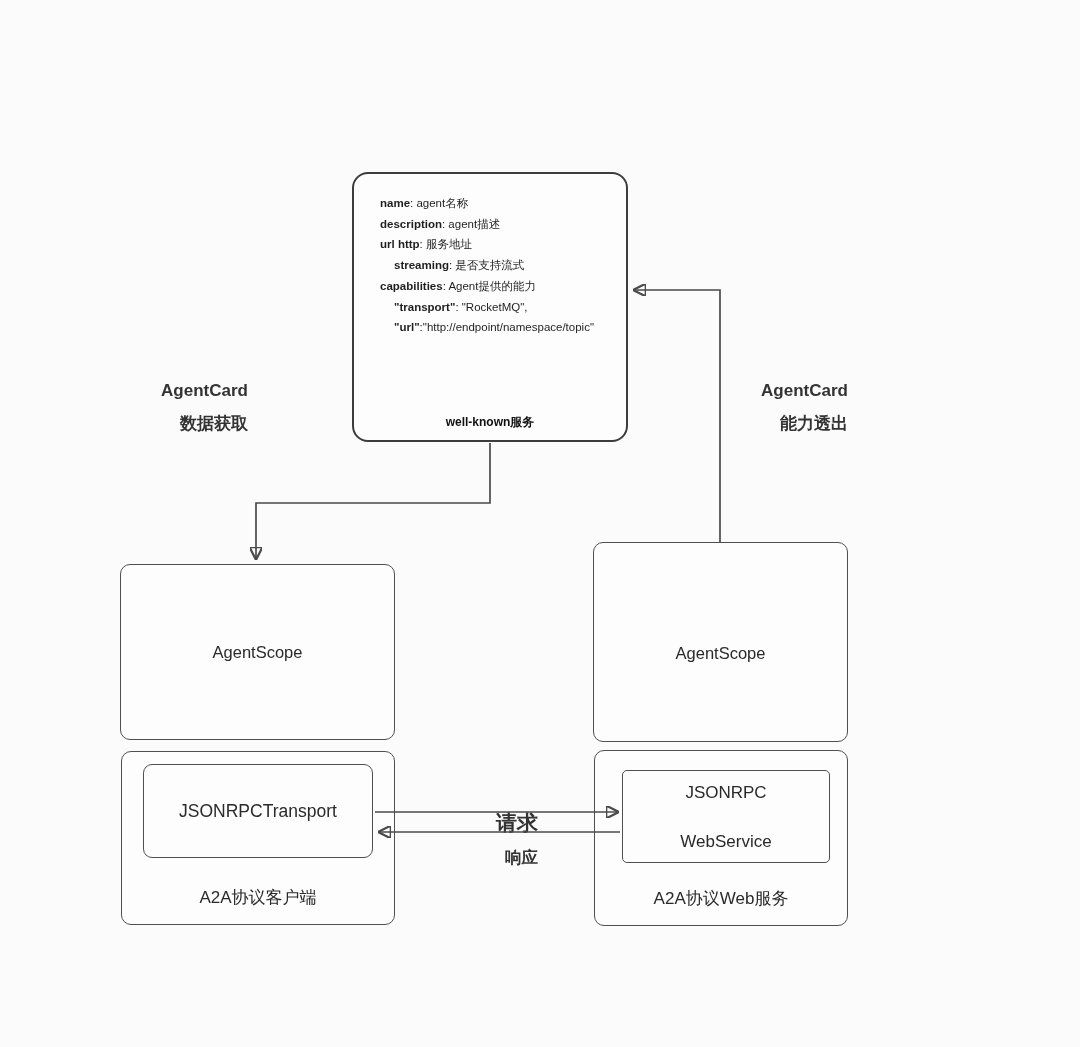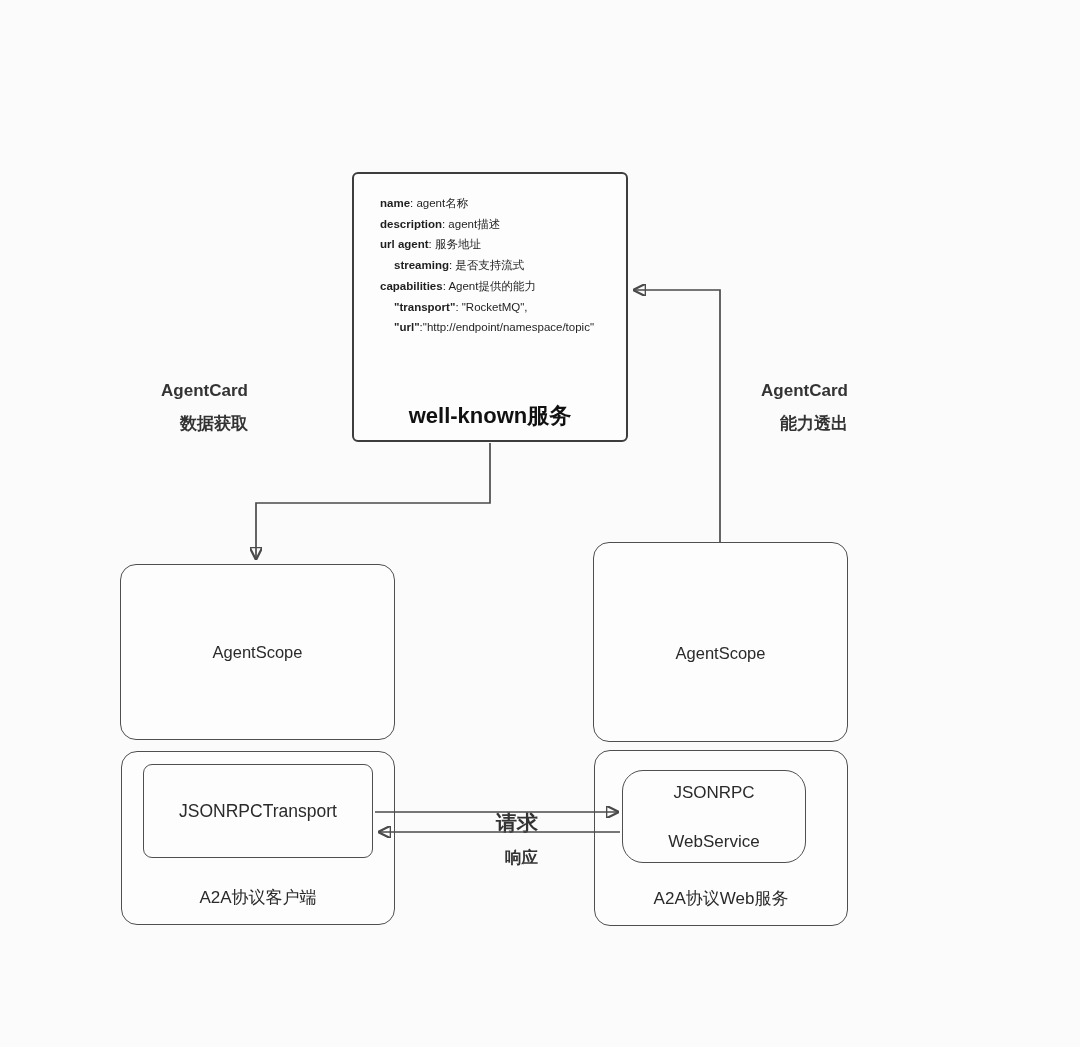--- a/index.html
+++ b/index.html
@@ -13,45 +13,45 @@
     background: #fbfbfb;
     overflow: hidden;
     color: #222;
   }
 
   
   .box {
     position: absolute;
     background: #fdfdfd;
     border: 1.5px solid #4f4f4f;
-    border-radius: 16px;
+    border-radius: 10px;
   }
 
   .wellknown {
     left: 352px; top: 172px;
     width: 276px; height: 270px;
     border: 2px solid #3d3d3d;
-    border-radius: 6px;
+    border-radius: 16px;
   }
   .wk-fields {
     padding: 19px 12px 0 26px;
     font-size: 11.5px;
     line-height: 20.7px;
     color: #1f1f1f;
     white-space: nowrap;
   }
   .fline .fkey { font-weight: bold; }
   .fline.ind1 { padding-left: 14px; }
   .wk-title {
     position: absolute;
     left: 0; bottom: 9px;
     width: 100%;
     text-align: center;
     font-weight: bold;
-    font-size: 22px;
+    font-size: 12px;
     color: #111;
   }
 
   .agentscope-left {
     left: 120px; top: 564px;
     width: 275px; height: 176px;
     display: flex; align-items: center; justify-content: center;
     font-size: 16.5px; color: #2a2a2a;
   }
   .agentscope-right {
@@ -72,22 +72,22 @@
     border-radius: 9px;
     display: flex; align-items: center; justify-content: center;
     font-size: 17.5px; color: #2a2a2a; text-align: center;
   }
   .server-outer {
     left: 594px; top: 750px;
     width: 254px; height: 176px;
   }
   .server-inner {
     left: 622px; top: 770px;
-    width: 184px; height: 93px;
-    border-radius: 21px;
+    width: 208px; height: 93px;
+    border-radius: 5px;
     display: flex; flex-direction: column; align-items: center; justify-content: center;
     font-size: 17px; line-height: 33px; color: #2a2a2a; gap: 16px;
   }
   .container-label {
     position: absolute;
     left: 0; bottom: 15px;
     width: 100%;
     text-align: center;
     font-size: 17px;
     color: #2a2a2a;
@@ -123,21 +123,21 @@
 </style>
 </head>
 <body>
 
 <div class="canvas">
 
   <div class="box wellknown">
     <div class="wk-fields">
       <div class="fline"><span class="fkey">name</span><span>: agent名称</span></div>
       <div class="fline"><span class="fkey">description</span><span>: agent描述</span></div>
-      <div class="fline"><span class="fkey">url agent</span><span>: 服务地址</span></div>
+      <div class="fline"><span class="fkey">url http</span><span>: 服务地址</span></div>
       <div class="fline ind1"><span class="fkey">streaming</span><span>: 是否支持流式</span></div>
       <div class="fline"><span class="fkey">capabilities</span><span>: Agent提供的能力</span></div>
       <div class="fline ind1"><span class="fkey">"transport"</span><span>: "RocketMQ",</span></div>
       <div class="fline ind1"><span class="fkey">"url"</span><span>:"http://endpoint/namespace/topic"</span></div>
     </div>
     <div class="wk-title">well-known服务</div>
   </div>
 
   <div class="free-label label-agentcard-left">
     <div>AgentCard</div>

